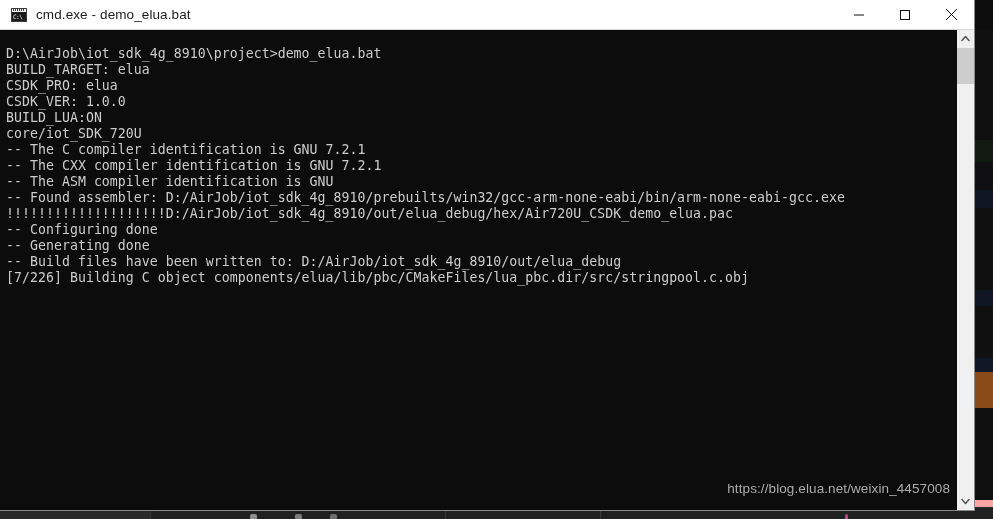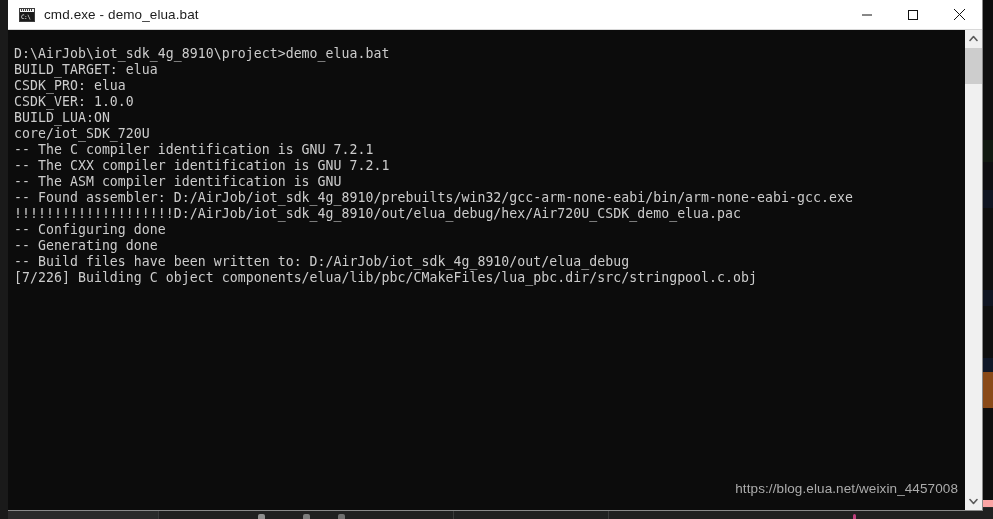--- a/index.html
+++ b/index.html
@@ -12,21 +12,20 @@
     height: 519px;
     overflow: hidden;
     font-family: "Liberation Sans", sans-serif;
   }
 
   
   #desktop {
     position: absolute;
     inset: 0;
     background: #fca5a5;
-    margin-left: 8px;
   }
   .bg-strip {
     position: absolute;
     right: 0;
     width: 18px;
   }
   .bg-taskbar {
     position: absolute;
     left: 0;
     right: 0;

